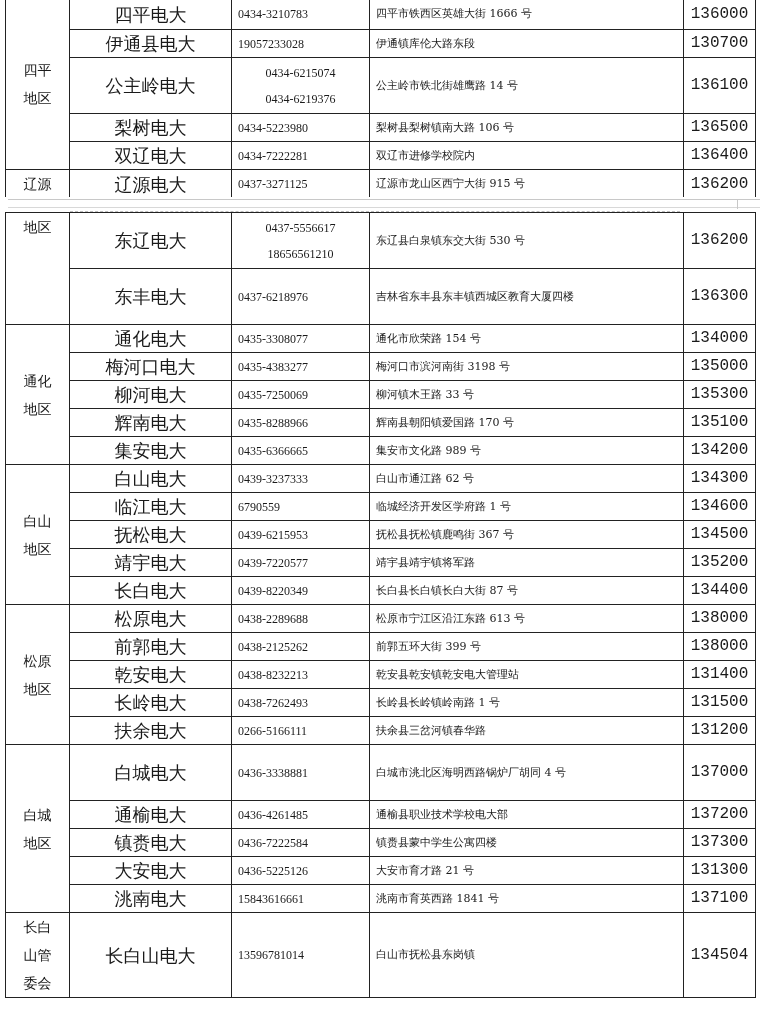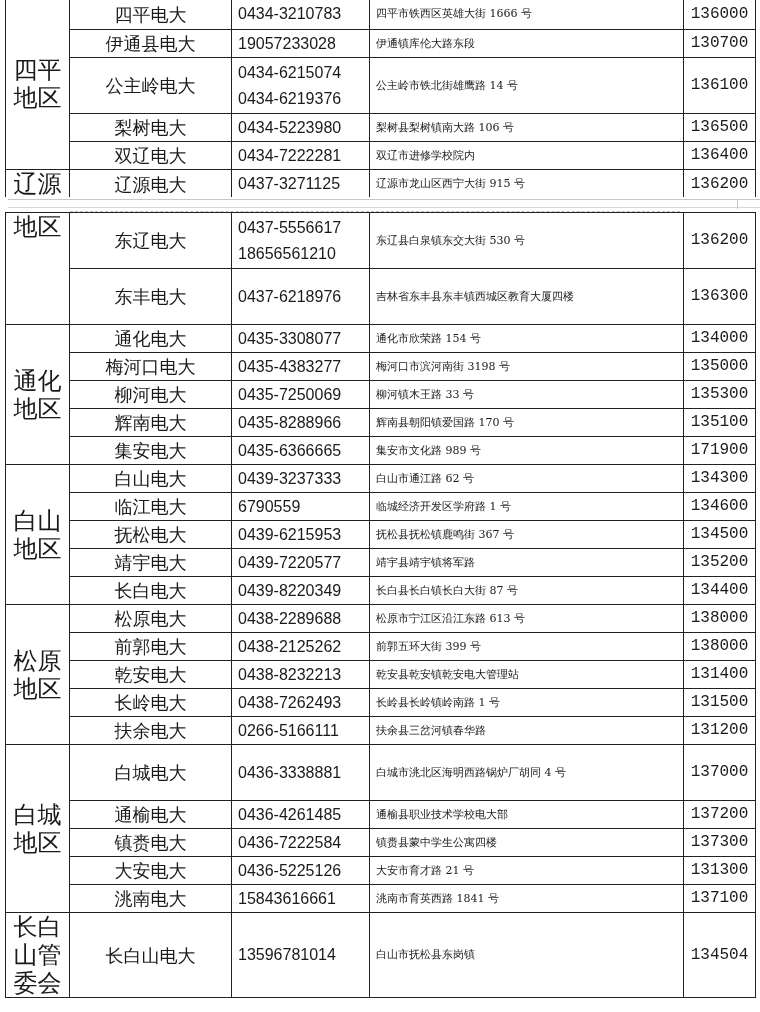--- a/index.html
+++ b/index.html
@@ -1,32 +1,32 @@
 <!DOCTYPE html>
 <html><head>
 <meta charset="utf-8">
 <style>
   html, body { margin:0; padding:0; background:#ffffff; }
   body { width:760px; height:1012px; position:relative; overflow:hidden;
          font-family:"DejaVu Serif","Liberation Serif",serif; color:#1a1a1a; }
   table { border-collapse:collapse; position:absolute; left:5px; table-layout:fixed; }
   td { border:1.5px solid #222; padding:0 6px; font-size:16px; line-height:27px; vertical-align:middle; }
-  td.region { text-align:center; padding:0 2px; font-size:24px; line-height:28px; }
+  td.region { text-align:center; padding:0 2px; font-size:14px; line-height:28px; }
   td.name { text-align:center; font-size:18px; }
-  td.phone { font-family:Liberation Sans, sans-serif; font-size:16px; line-height:26px; }
+  td.phone { font-family:Liberation Serif, serif; font-size:12px; line-height:26px; }
   td.addr { font-size:11px; line-height:26px; }
   td.zip { text-align:center; font-family:Liberation Mono, monospace; font-size:16px; }
   #t1 { top:-2px; }
   #t2 { top:212px; }
   .page-gap { position:absolute; left:0; top:197px; width:760px; height:14px; background:#fff; }
   .gap-line1 { position:absolute; left:8px; right:0; top:199px; height:0; border-top:1px solid #c8c8c8; }
   .gap-line2 { position:absolute; left:8px; right:0; top:207px; height:0; border-top:1px solid #d8d8d8; }
   .gap-dash { position:absolute; left:70px; right:80px; top:211px; height:0; border-top:1px dashed #bdbdbd; }
   .gap-tick { position:absolute; left:737px; top:200px; width:0; height:9px; border-left:1px solid #c8c8c8; }
-  .ml div { line-height:26px; }
+  .ml div { line-height:26px;text-align:center; }
 </style>
 </head>
 <body>
 
 <table id="t1">
   <colgroup>
       <col style="width:64px">
       <col style="width:162px">
       <col style="width:138px">
       <col style="width:314px">
@@ -142,21 +142,21 @@
     <tr style="height:28px">
       <td class="name">辉南电大</td>
       <td class="phone">0435-8288966</td>
       <td class="addr">辉南县朝阳镇爱国路 170 号</td>
       <td class="zip">135100</td>
     </tr>
     <tr style="height:28px">
       <td class="name">集安电大</td>
       <td class="phone">0435-6366665</td>
       <td class="addr">集安市文化路 989 号</td>
-      <td class="zip">171900</td>
+      <td class="zip">134200</td>
     </tr>
 
     <tr style="height:28px">
       <td class="region" rowspan="5">
         <div>白山</div>
         <div>地区</div>
       </td>
       <td class="name">白山电大</td>
       <td class="phone">0439-3237333</td>
       <td class="addr">白山市通江路 62 号</td>

